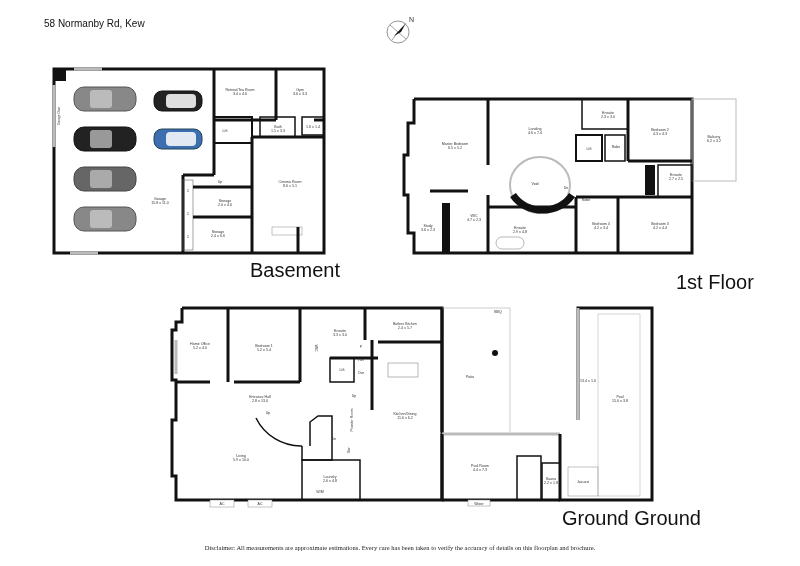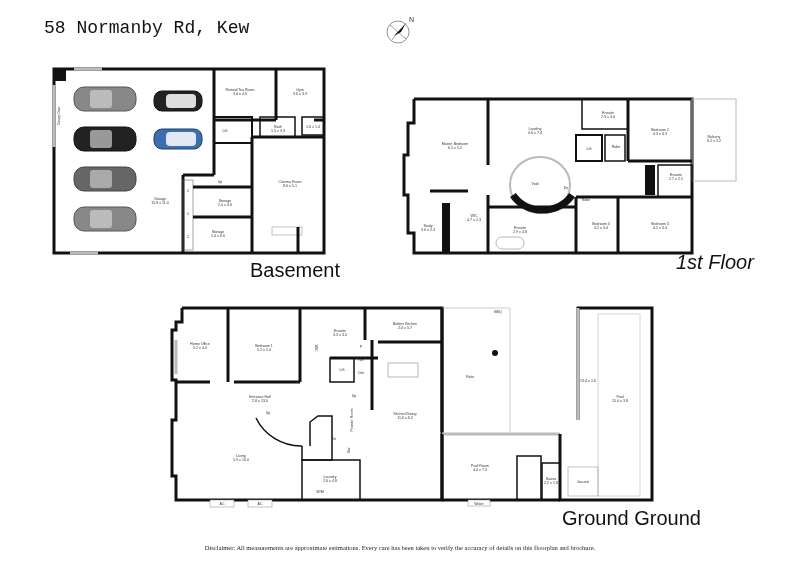--- a/index.html
+++ b/index.html
@@ -1,17 +1,17 @@
 <!DOCTYPE html>
 <html><head>
 <meta charset="utf-8">
 <style>
   html, body { margin:0; padding:0; background:#ffffff; }
   body { width:800px; height:566px; position:relative; overflow:hidden; font-family:"Liberation Sans", sans-serif; }
-  .title { position:absolute; left:44px; top:18px; font-family:Liberation Mono, monospace; font-size:18px; color:#111; }
+  .title { position:absolute; left:44px; top:18px; font-family:Liberation Sans, sans-serif; font-size:10px; color:#111; }
   .compass { position:absolute; left:383px; top:13px; }
   .plan { position:absolute; }
   .floor-label { position:absolute; font-family:"Liberation Sans", sans-serif; font-size:20px; color:#111; }
   .disclaimer { position:absolute; left:0; width:800px; top:544px; text-align:center; font-family:"Liberation Serif", serif; font-size:6.5px; color:#222; }
   svg text { font-family:"Liberation Sans", sans-serif; fill:#333; }
   .rm { font-size:3.6px; text-anchor:middle; }
   .w { fill:#111; }
   .wl { stroke:#111; stroke-width:3; fill:none; }
   .thin { stroke:#999; stroke-width:0.5; fill:none; }
   .win { stroke:#bbb; stroke-width:3; }
@@ -139,21 +139,21 @@
   <text x="28" y="136" class="rm">3.6 x 2.3</text>
   <text x="74" y="122" class="rm">WIC</text>
   <text x="74" y="126" class="rm">4.7 x 2.3</text>
   <line x1="88" y1="100" x2="88" y2="158" class="wl" stroke-width="2"></line>
   <line x1="88" y1="112" x2="176" y2="112" class="wl" stroke-width="1.5"></line>
   <text x="120" y="134" class="rm">Ensuite</text>
   <text x="120" y="138" class="rm">2.9 x 4.8</text>
   <rect x="96" y="142" width="28" height="12" rx="6" fill="none" stroke="#888" stroke-width="0.6"></rect>
   <line x1="176" y1="102" x2="176" y2="158" class="wl" stroke-width="2"></line>
 </svg>
-<div class="floor-label" style="left:676px; top:251px;font-style:italic;">1st Floor</div>
+<div class="floor-label" style="left:676px; top:271px;">1st Floor</div>
 
 <svg class="plan" style="left:170px; top:300px;" width="490" height="210" viewBox="0 0 490 210">
   <polyline points="12,8 272,8 272,200 6,200 6,176 2,176 2,120 6,120 6,80 2,80 2,30 6,30 6,22 12,22 12,8" class="wl" stroke-width="2.5"></polyline>
   <line x1="6" y1="40" x2="6" y2="74" class="win"></line>
 
   <line x1="58" y1="8" x2="58" y2="82" class="wl" stroke-width="2"></line>
   <line x1="6" y1="82" x2="40" y2="82" class="wl" stroke-width="2"></line>
   <line x1="64" y1="82" x2="130" y2="82" class="wl" stroke-width="2"></line>
   <text x="30" y="45" class="rm">Home Office</text>
   <text x="30" y="49" class="rm">5.2 x 4.0</text>

